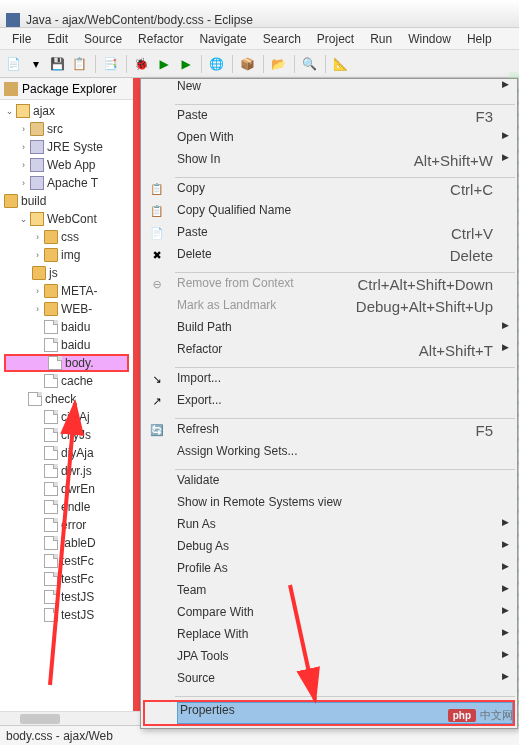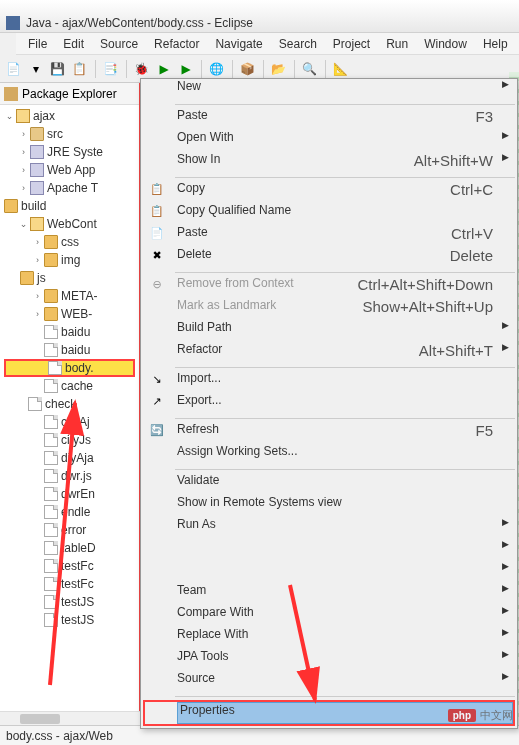--- a/index.html
+++ b/index.html
@@ -1,44 +1,44 @@
 <!DOCTYPE html>
 <html><head>
   <meta charset="utf-8">
   <style>
     * { margin: 0; padding: 0; box-sizing: border-box; font-family: "Segoe UI", Tahoma, sans-serif; font-size: 12px; }
     body { width: 519px; height: 745px; background: #f0f0f0; overflow: hidden; position: relative; }
     
-    .title-bar { height: 22px; background: linear-gradient(#fff, #e8e8e8); border-bottom: 1px solid #d0d0d0; display: flex; align-items: flex-start; padding: 16px 6px; }
+    .title-bar { height: 28px; background: linear-gradient(#fff, #e8e8e8); border-bottom: 1px solid #d0d0d0; display: flex; align-items: flex-end; padding: 0 6px; }
     .title-icon { width: 14px; height: 14px; background: #4a6a9a; margin-right: 6px; }
     .title-text { color: #333; }
     
-    .menu-bar { height: 22px; background: #f5f5f5; display: flex; align-items: center; padding: 0 4px; border-bottom: 1px solid #ddd; margin-left: 16px; }
+    .menu-bar { height: 22px; background: #f5f5f5; display: flex; align-items: center; padding: 0 4px; border-bottom: 1px solid #ddd; }
     .menu-item { padding: 2px 8px; color: #333; cursor: default; }
     
     .toolbar { height: 28px; background: #f0f0f0; border-bottom: 1px solid #ccc; display: flex; align-items: center; padding: 0 4px; gap: 2px; }
     .tbtn { width: 20px; height: 20px; display: inline-flex; align-items: center; justify-content: center; border: 1px solid transparent; }
     .tsep { width: 1px; height: 18px; background: #ccc; margin: 0 3px; }
     
     .main { display: flex; height: calc(100% - 94px); }
-    .explorer { width: 140px; background: #fff; border-right: 1px solid #ef4444; overflow: hidden; position: relative; }
+    .explorer { width: 140px; background: #fff; border-right: 7px solid #ef4444; overflow: hidden; position: relative; }
     .explorer-header { height: 22px; background: #f5f5f5; border-bottom: 1px solid #ddd; display: flex; align-items: center; padding: 0 4px; }
     .exp-icon { width: 14px; height: 14px; background: #d4a960; margin-right: 4px; }
     .tree { padding: 2px 0; }
     .tree-item { display: flex; align-items: center; height: 18px; padding-left: 4px; white-space: nowrap; overflow: hidden; }
     .twisty { width: 11px; height: 11px; display: inline-flex; align-items: center; justify-content: center; color: #666; font-size: 9px; margin-right: 1px; }
     .node-icon { width: 14px; height: 14px; margin-right: 3px; display: inline-block; }
     .folder-icon { background: #f0c060; border: 1px solid #c09030; border-radius: 1px; }
     .folder-open { background: #f8d888; border: 1px solid #c09030; }
     .file-icon { background: #fff; border: 1px solid #aaa; position: relative; }
     .file-icon::after { content: ''; position: absolute; right: -1px; top: -1px; width: 4px; height: 4px; background: #ddd; border-left: 1px solid #aaa; border-bottom: 1px solid #aaa; }
     .pkg-icon { background: #e8c888; border: 1px solid #b89040; border-radius: 1px; }
     .lib-icon { background: #d0d0e8; border: 1px solid #8888b0; }
     .tree-label { color: #333; }
-    .selected { background: #fde047; }
+    .selected { background: #f0abfc; }
     
     .context-menu { position: absolute; left: 140px; top: 78px; width: 378px; background: #f0f0f0; border: 1px solid #999; box-shadow: 2px 2px 6px rgba(0,0,0,0.25); z-index: 100; }
     .menu-row { height: 22px; display: flex; align-items: flex-start; padding: 0 24px 0 36px; position: relative; cursor: default; }
     .menu-row.disabled { color: #999; }
     .menu-row.highlighted { background: #9bc4e8; border: 1px solid #5a9fd4; margin-left: 34px; padding-left: 2px; }
     .menu-label { flex: 1; color: #333; }
     .menu-row.disabled .menu-label { color: #999; }
     .menu-shortcut { color: #555; font-size: 15px; }
     .menu-arrow { position: absolute; right: 8px; color: #333; font-size: 9px; }
     .menu-sep { height: 1px; background: #ccc; margin: 3px 2px 3px 34px; }
@@ -149,21 +149,21 @@
       <div class="tree-item" style="padding-left:32px">
           <span class="twisty">›</span>
           <span class="node-icon folder-icon"></span>
           <span class="tree-label">css</span>
         </div>
       <div class="tree-item" style="padding-left:32px">
           <span class="twisty">›</span>
           <span class="node-icon folder-icon"></span>
           <span class="tree-label">img</span>
         </div>
-      <div class="tree-item" style="padding-left:20px">
+      <div class="tree-item" style="padding-left:32px">
           <span class="node-icon folder-icon"></span>
           <span class="tree-label">js</span>
         </div>
       <div class="tree-item" style="padding-left:32px">
           <span class="twisty">›</span>
           <span class="node-icon folder-icon"></span>
           <span class="tree-label">META-</span>
         </div>
       <div class="tree-item" style="padding-left:32px">
           <span class="twisty">›</span>
@@ -284,21 +284,21 @@
       <span class="menu-shortcut">Delete</span>
     </div>
     <div class="menu-sep"></div>
     <div class="menu-row disabled">
       <span class="menu-icon-left" style="font-size: 11px;">⊖</span>
       <span class="menu-label">Remove from Context</span>
       <span class="menu-shortcut">Ctrl+Alt+Shift+Down</span>
     </div>
     <div class="menu-row disabled">
       <span class="menu-label">Mark as Landmark</span>
-      <span class="menu-shortcut">Show+Alt+Shift+Up</span>
+      <span class="menu-shortcut">Debug+Alt+Shift+Up</span>
     </div>
     <div class="menu-row">
       <span class="menu-label">Build Path</span>
       <span class="menu-arrow">▶</span>
     </div>
     <div class="menu-row">
       <span class="menu-label">Refactor</span>
       <span class="menu-shortcut">Alt+Shift+T</span>
       <span class="menu-arrow">▶</span>
     </div>
@@ -325,23 +325,25 @@
       <span class="menu-label">Validate</span>
     </div>
     <div class="menu-row">
       <span class="menu-label">Show in Remote Systems view</span>
     </div>
     <div class="menu-row">
       <span class="menu-label">Run As</span>
       <span class="menu-arrow">▶</span>
     </div>
     <div class="menu-row">
-      <span class="menu-arrow">▶</span>
-    </div>
-    <div class="menu-row">
+      <span class="menu-label">Debug As</span>
+      <span class="menu-arrow">▶</span>
+    </div>
+    <div class="menu-row">
+      <span class="menu-label">Profile As</span>
       <span class="menu-arrow">▶</span>
     </div>
     <div class="menu-row">
       <span class="menu-label">Team</span>
       <span class="menu-arrow">▶</span>
     </div>
     <div class="menu-row">
       <span class="menu-label">Compare With</span>
       <span class="menu-arrow">▶</span>
     </div>

